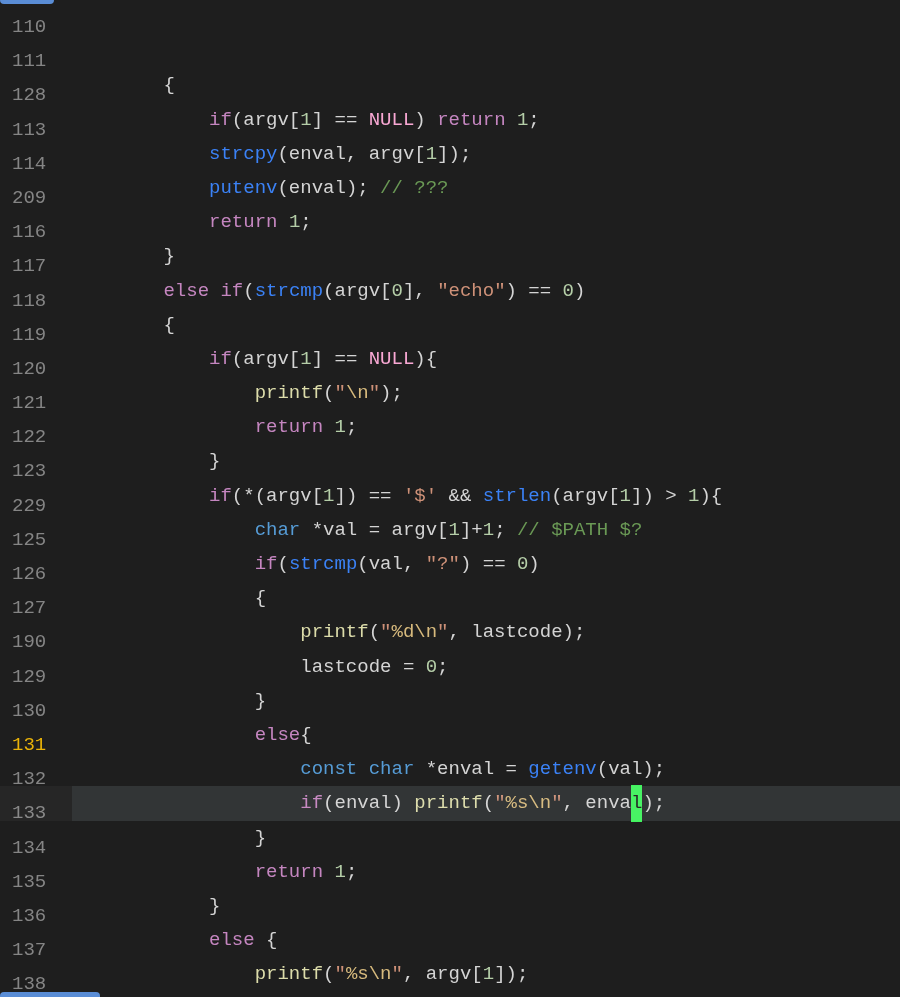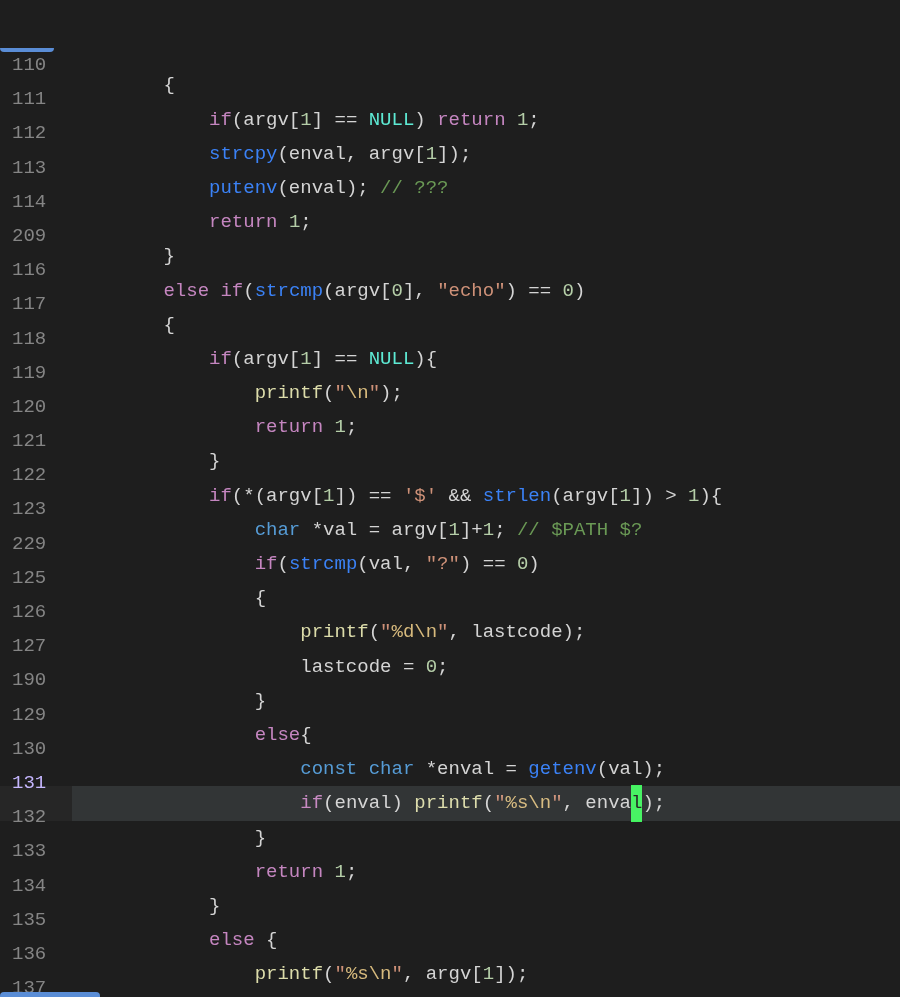--- a/index.html
+++ b/index.html
@@ -13,25 +13,24 @@
     height: 997px;
   }
   .editor {
     display: flex;
     height: 100%;
   }
   .gutter {
     background: #1e1e1e;
     color: #858585;
     text-align: right;
-    padding: 0 18px 0 12px;
+    padding: 10px 18px 0 12px;
     user-select: none;
     flex-shrink: 0;
     position: relative;
-    margin-top: 48px;
   }
   .gutter-top-bar {
     position: absolute;
     top: 0;
     left: 0;
     right: 10px;
     height: 4px;
     background: #5a8dd6;
     border-radius: 0 0 4px 4px;
   }
@@ -44,21 +43,21 @@
     background: #5a8dd6;
     border-radius: 4px 4px 0 0;
   }
   .line-number {
     height: 34.2px;
     display: flex;
     align-items: center;
     justify-content: flex-end;
   }
   .line-number.active {
-    color: #c4b5fd;
+    color: #eab308;
   }
   .code-area {
     flex: 1;
     padding-left: 8px;
     color: #d4d4d4;
     white-space: pre;
     position: relative;
   }
   .code-line {
     height: 34.2px;
@@ -74,21 +73,21 @@
     position: absolute;
     left: -90px;
     right: 0;
     top: 0;
     bottom: 0;
     background: rgba(255,255,255,0.04);
     pointer-events: none;
   }
   .tok-control { color: #c586c0; }
   .tok-type { color: #569cd6; }
-  .tok-const { color: #5eead4; }
+  .tok-const { color: #f9a8d4; }
   .tok-func { color: #3b82f6; }
   .tok-funcname { color: #dcdcaa; }
   .tok-string { color: #ce9178; }
   .tok-char { color: #ce9178; }
   .tok-number { color: #b5cea8; }
   .tok-comment { color: #6a9955; }
   .tok-op { color: #d4d4d4; }
   .tok-punct { color: #d4d4d4; }
   .tok-escape { color: #d7ba7d; }
   .cursor {
@@ -99,21 +98,21 @@
 </style>
 </head>
 <body>
 
 <div class="editor">
   <div class="gutter">
     <div class="gutter-top-bar"></div>
     <div id="gutter-lines">
         <div class="line-number">110</div>
         <div class="line-number">111</div>
-        <div class="line-number">112</div>
+        <div class="line-number">128</div>
         <div class="line-number">113</div>
         <div class="line-number">114</div>
         <div class="line-number">209</div>
         <div class="line-number">116</div>
         <div class="line-number">117</div>
         <div class="line-number">118</div>
         <div class="line-number">119</div>
         <div class="line-number">120</div>
         <div class="line-number">121</div>
         <div class="line-number">122</div>

